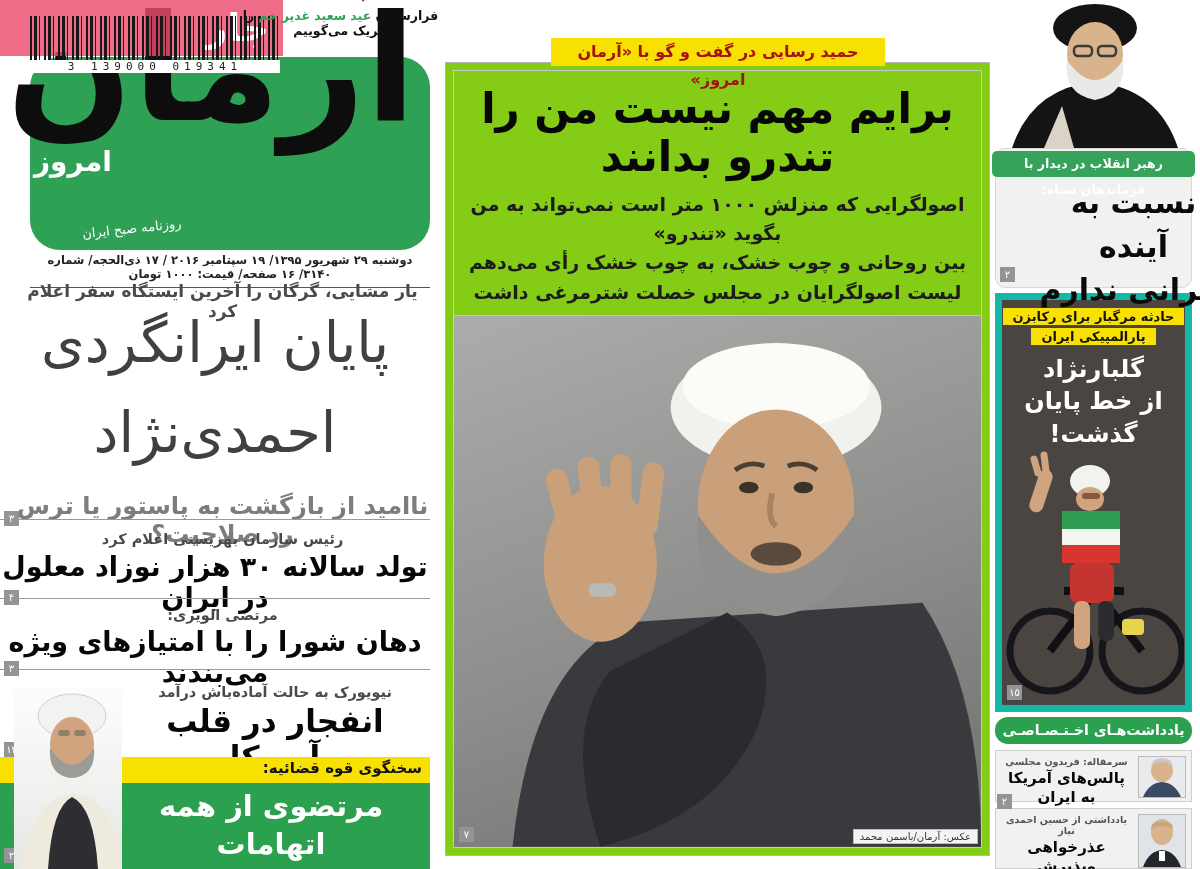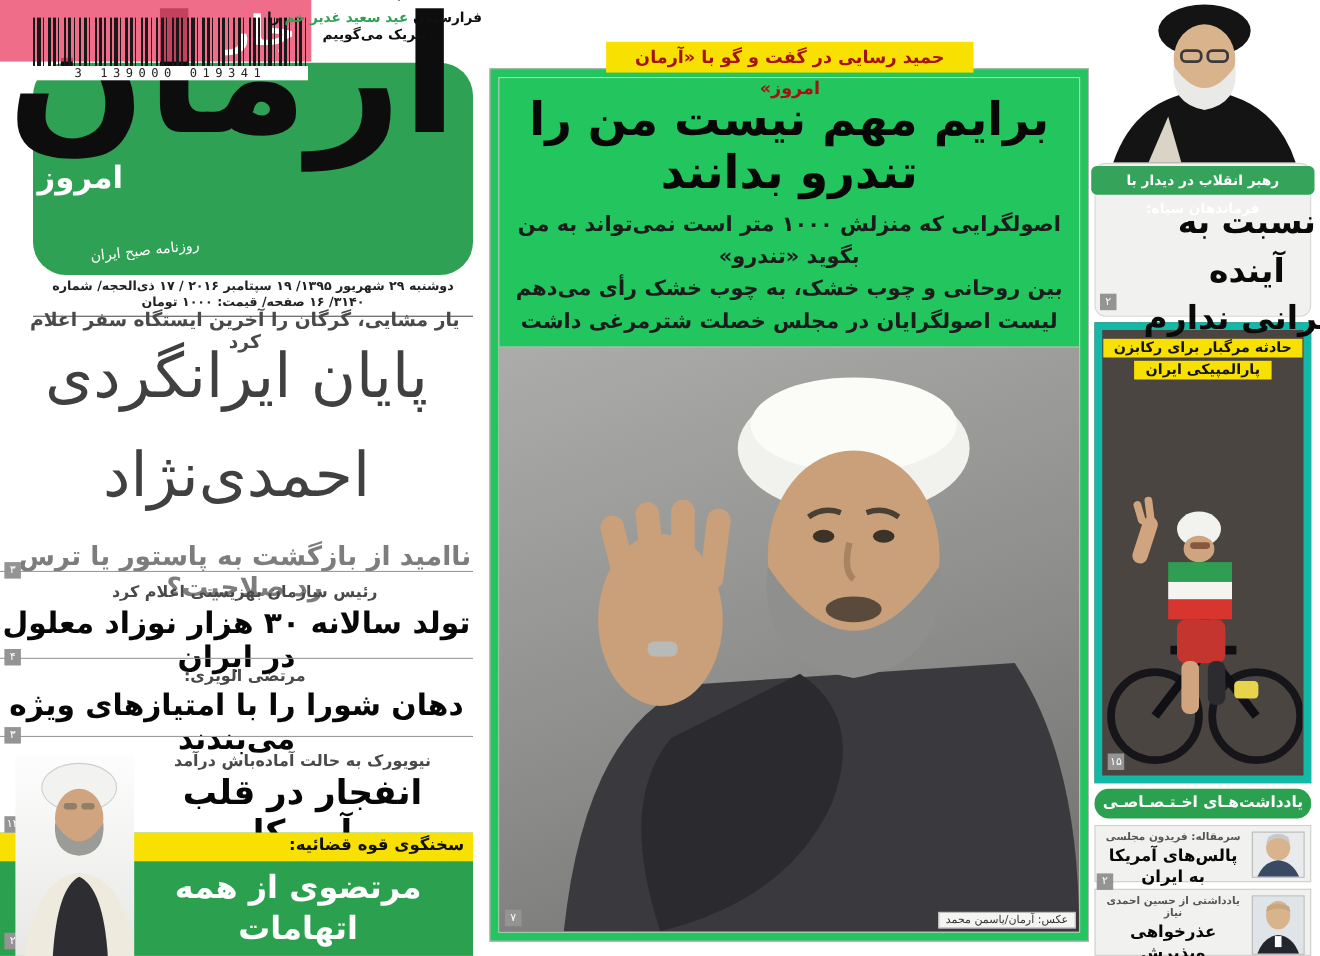--- a/index.html
+++ b/index.html
@@ -40,21 +40,21 @@
   .d-title{left:120px;width:310px;font-size:31px;font-weight:bold;color:#070707;}
 
   .ejei-photo{left:14px;top:686px;width:108px;height:183px;z-index:7;
               background:linear-gradient(180deg,#fdfdfd,#e7e7e5);}
   .green-panel{left:0;top:757px;width:430px;height:112px;background:#2ba14f;z-index:5;}
   .yellow-strip{left:0;top:0;width:430px;height:26px;background:#f8e000;}
   .yellow-strip .t{position:absolute;right:8px;top:2px;font-size:15px;font-weight:bold;color:#111;}
   .jud-title{left:118px;top:30px;width:306px;font-size:29px;line-height:1.32;font-weight:bold;color:#fff;text-align:center;}
 
   
-  .center-box{left:445px;top:62px;width:545px;height:794px;background:#22c55e;
+  .center-box{left:445px;top:62px;width:545px;height:794px;background:#84cc16;
               border:1px solid #b5b5b5;box-sizing:border-box;padding:7px;z-index:1;}
   .center-inner{width:100%;height:100%;border:1px solid #c9c9c9;box-sizing:border-box;
                 display:flex;flex-direction:column;}
   .yellow-kicker{left:551px;top:38px;width:334px;height:28px;background:#f8e000;z-index:6;
                  color:#a51212;font-size:16px;font-weight:bold;line-height:28px;text-align:center;}
   .int-head{padding:14px 6px 8px;}
   .int-title{font-size:42px;font-weight:bold;color:#070707;text-align:center;line-height:1.15;}
   .int-decks{margin-top:8px;font-size:19px;font-weight:bold;color:#1c1c1c;line-height:1.55;text-align:center;}
   .int-photo{flex:1;position:relative;margin:0;border-top:1px solid #c5c5c5;
              background:linear-gradient(160deg,#acacaa 0%,#8d8d8b 55%,#6f6f6d 100%);overflow:hidden;}
@@ -207,20 +207,21 @@
 
 <div class="abs leader-box">
   <div class="leader-kicker rtl">رهبر انقلاب در دیدار با فرماندهان سپاه:</div>
   <div class="leader-title rtl"><span>نسبت به آینده</span><br><span>نگرانی ندارم</span></div>
   <div class="abs pg" style="left:4px;bottom:5px;">۲</div>
 </div>
 
 <div class="abs cyclist-panel">
   <span class="chip rtl" style="margin-top:8px;">حادثه مرگبار برای رکابزن</span>
   <span class="chip rtl">پارالمپیکی ایران</span>
+  <div class="cy-title rtl"><span>گلبارنژاد</span><br><span>از خط پایان گذشت!</span></div>
   <svg class="cy-svg" width="180" height="258" viewBox="0 0 180 258">
     <circle cx="46" cy="210" r="40" fill="none" stroke="#16161a" stroke-width="7"></circle>
     <circle cx="138" cy="210" r="40" fill="none" stroke="#16161a" stroke-width="7"></circle>
     <path d="M46 210 L92 150 L138 210 M92 150 L92 120 M60 150 L120 150" stroke="#101014" stroke-width="8" fill="none"></path>
     <rect x="118" y="178" width="22" height="16" rx="4" fill="#e8d44a"></rect>
     <ellipse cx="86" cy="40" rx="20" ry="16" fill="#f2f2ef"></ellipse>
     <ellipse cx="86" cy="58" rx="14" ry="12" fill="#cfa47e"></ellipse>
     <rect x="78" y="52" width="18" height="6" rx="3" fill="#6e3f2c" opacity=".75"></rect>
     <g>
       <rect x="58" y="70" width="58" height="18" fill="#2f9e53"></rect>

